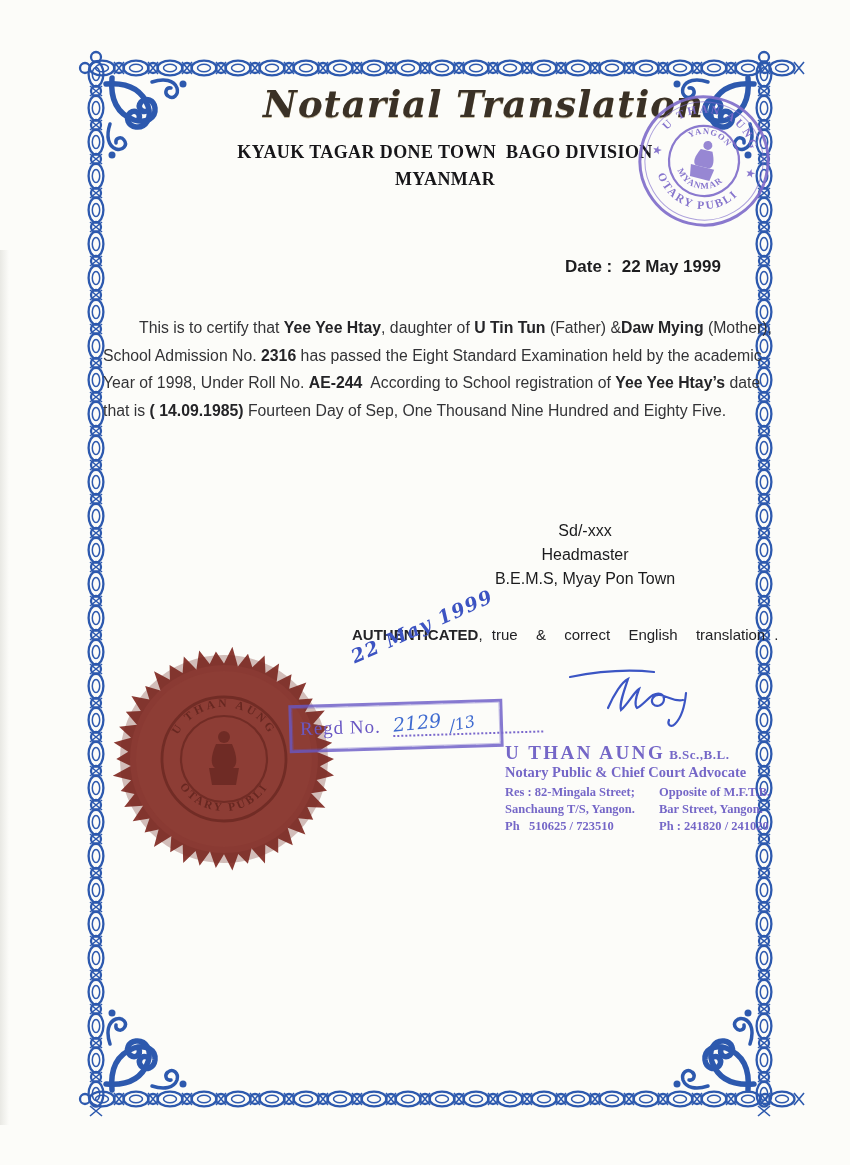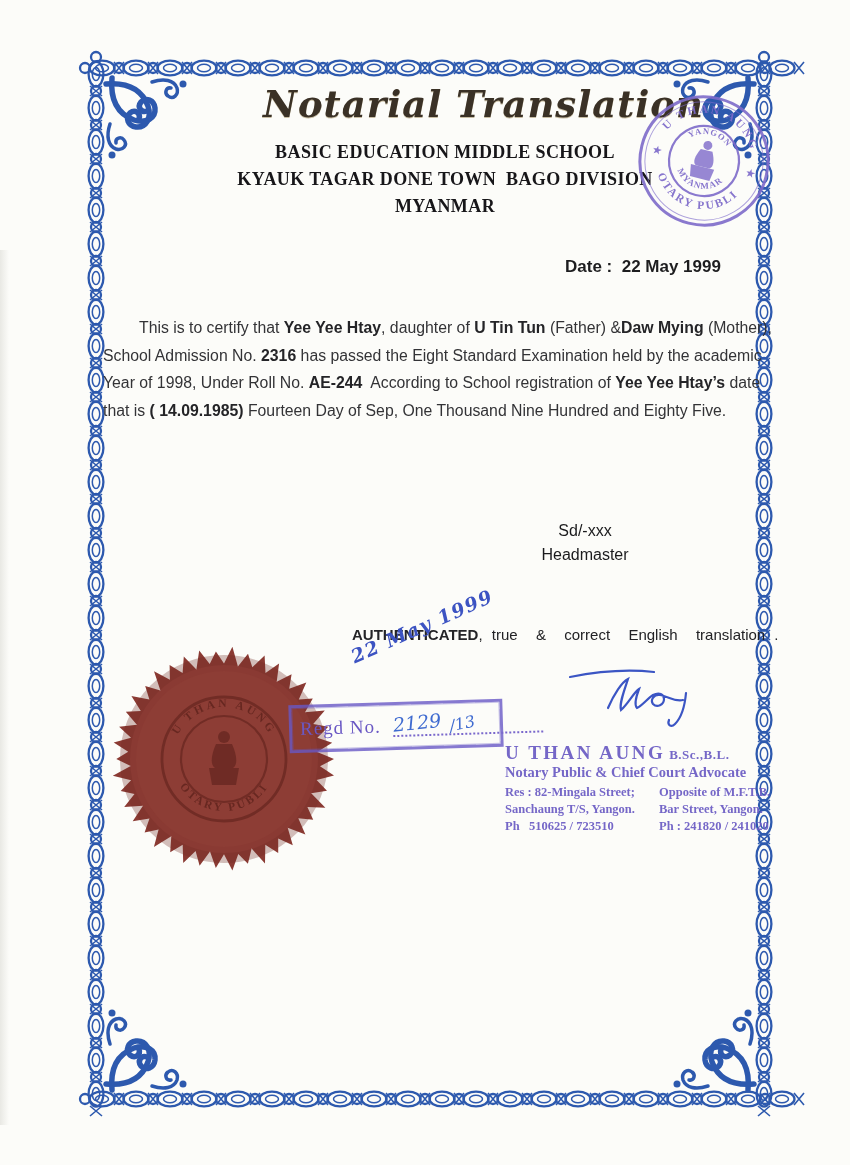--- a/index.html
+++ b/index.html
@@ -192,21 +192,20 @@
       </g>
     <use href="#flourish" transform="translate(102,74)"></use>
     <use href="#flourish" transform="translate(758,74) scale(-1,1)"></use>
     <use href="#flourish" transform="translate(102,1094) scale(1,-1)"></use>
     <use href="#flourish" transform="translate(758,1094) scale(-1,-1)"></use>
   </svg>
 
   <div class="abs title">Notarial Translation</div>
 
   <div class="abs school">
-    <div class="school-line">BASIC EDUCATION MIDDLE SCHOOL</div>
     <div class="school-line">KYAUK TAGAR DONE TOWN  BAGO DIVISION</div>
     <div class="school-line">MYANMAR</div>
   </div>
 
   <svg class="abs round-stamp" width="152" height="152" viewBox="-76 -76 152 152">
     <defs>
       <path id="st-arc-top" d="M-41.6,-24 A48,48 0 0 1 41.6,-24"></path>
       <path id="st-arc-bottom" d="M-41.6,24 A48,48 0 0 0 41.6,24"></path>
       <path id="st-arc-itop" d="M-23.4,-13.5 A27,27 0 0 1 23.4,-13.5"></path>
       <path id="st-arc-ibottom" d="M-24.2,14 A28,28 0 0 0 24.2,14"></path>
@@ -244,20 +243,21 @@
   <div class="abs body-text">
     <div class="body-line indent"><span>This is to certify that </span><span class="b">Yee Yee Htay</span><span>, daughter of </span><span class="b">U Tin Tun</span><span> (Father) &amp;</span><span class="b">Daw Mying</span><span> (Mother),</span></div>
     <div class="body-line"><span>School Admission No. </span><span class="b">2316</span><span> has passed the Eight Standard Examination held by the academic</span></div>
     <div class="body-line"><span>Year of 1998, Under Roll No. </span><span class="b">AE-244</span><span>  According to School registration of </span><span class="b">Yee Yee Htay’s</span><span> date</span></div>
     <div class="body-line"><span>that is </span><span class="b">( 14.09.1985)</span><span> Fourteen Day of Sep, One Thousand Nine Hundred and Eighty Five.</span></div>
   </div>
 
   <div class="abs sd-block">
     <div>Sd/-xxx</div>
     <div>Headmaster</div>
+    <div>B.E.M.S, Myay Pon Town</div>
   </div>
 
   <div class="abs auth-line"><span class="b">AUTHENTICATED</span><span>, true  &amp;  correct  English  translation .</span></div>
 
   <div class="abs hand-date">22 May 1999</div>
 
   <svg class="abs red-seal" width="228" height="228" viewBox="-114 -114 228 228">
     <defs>
       <path id="seal-arc-top" d="M-45,-26 A52,52 0 0 1 45,-26"></path>
       <path id="seal-arc-bottom" d="M-45,26 A52,52 0 0 0 45,26"></path>

